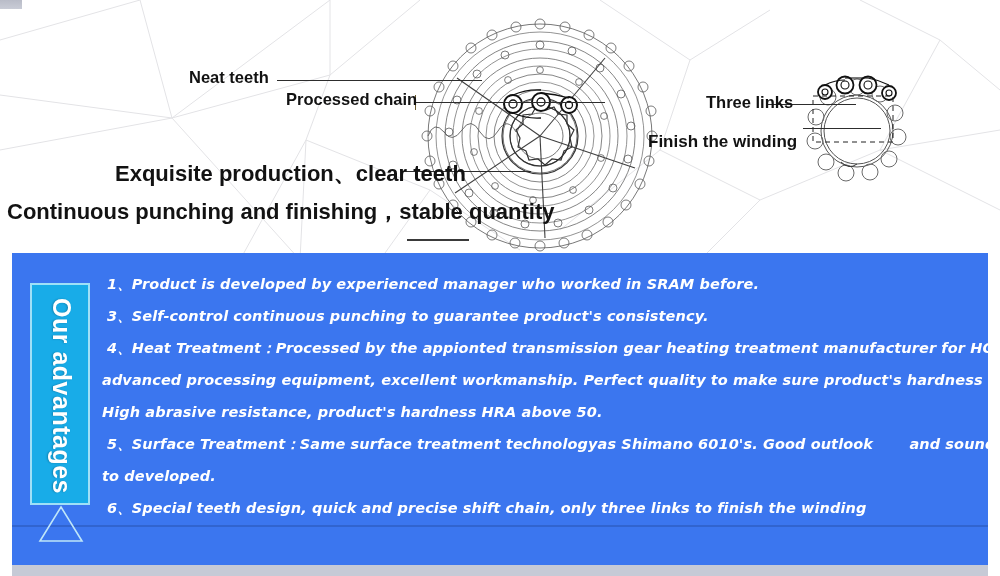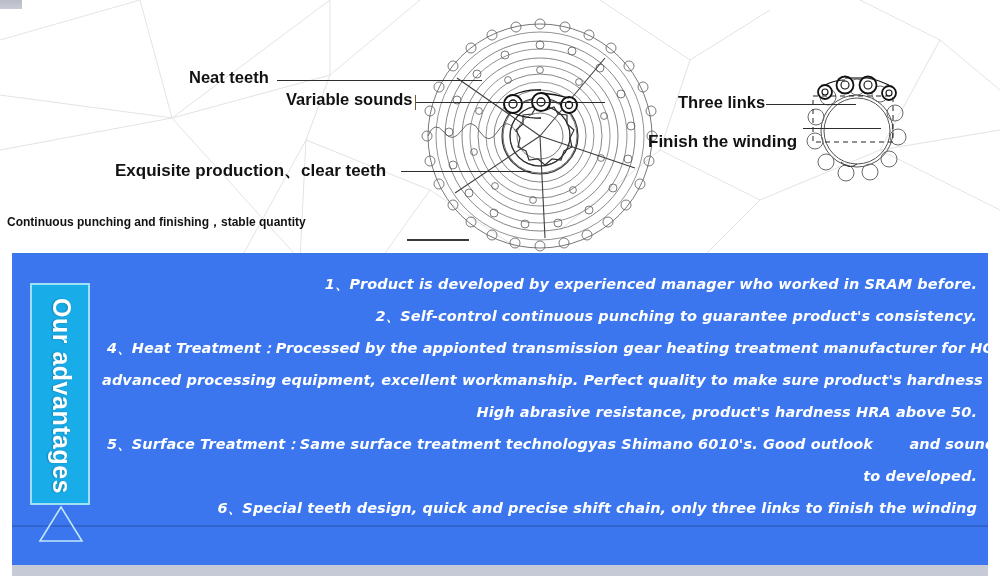--- a/index.html
+++ b/index.html
@@ -21,23 +21,23 @@
 
   
   #cassette-main{position:absolute;left:395px;top:18px;width:290px;height:236px;}
   #cassette-small{position:absolute;left:795px;top:68px;width:125px;height:122px;}
 
   
   .callout{position:absolute;font-weight:bold;color:#121212;white-space:nowrap;
     font-family:"Liberation Sans",sans-serif;}
   #lbl-neat{left:189px;top:68px;font-size:16.5px;}
   #lbl-variable{left:286px;top:90px;font-size:16.5px;}
-  #lbl-exquisite{left:115px;top:159px;font-size:17px;}
-  #lbl-continuous{left:7px;top:214px;font-size:12px;}
-  #lbl-three{left:678px;top:93px;font-size:16.5px;}
+  #lbl-exquisite{left:115px;top:159px;font-size:22px;}
+  #lbl-continuous{left:7px;top:197px;font-size:22px;}
+  #lbl-three{left:706px;top:93px;font-size:16.5px;}
   #lbl-finish{left:648px;top:132px;font-size:17px;}
 
   
   .leader{position:absolute;background:#2d2d2d;height:1px;}
   #ld-neat{left:277px;top:80px;width:205px;}
   #ld-variable{left:415px;top:102px;width:190px;}
   #ld-variable-tick{left:415px;top:95px;width:1px;height:15px;background:#6a5a2e;}
   #ld-exquisite{left:401px;top:171px;width:130px;}
   #ld-three{left:766px;top:104px;width:90px;}
   #ld-finish{left:803px;top:128px;width:78px;}
@@ -59,21 +59,21 @@
     transform:rotate(90deg);transform-origin:0 0;
     left:60px;top:0;
     display:flex;align-items:center;justify-content:center;
     color:#ffffff;font-weight:bold;font-size:25px;letter-spacing:.5px;
     font-family:"Liberation Sans",sans-serif;
     text-shadow:0 1px 2px rgba(0,0,0,.25);
   }
   #adv-arrow{position:absolute;left:38px;top:505px;width:46px;height:38px;}
 
   
-  #adv-list{position:absolute;left:107px;top:268px;width:870px;text-align:right;}
+  #adv-list{position:absolute;left:107px;top:268px;width:870px;}
   .adv-line{
     color:#ffffff;
     font-family:"DejaVu Sans",sans-serif;
     font-size:14.5px;
     font-style:italic;
     font-weight:600;
     letter-spacing:.1px;
     height:32px;
     line-height:32px;
     white-space:nowrap;
@@ -273,40 +273,40 @@
 
   <div class="leader" id="ld-neat"></div>
   <div class="leader" id="ld-variable"></div>
   <div id="ld-variable-tick" style="position:absolute;"></div>
   <div class="leader" id="ld-exquisite"></div>
   <div class="leader" id="ld-three"></div>
   <div class="leader" id="ld-finish"></div>
   <div id="ul-quantity" style="position:absolute;"></div>
 
   <div class="callout" id="lbl-neat">Neat teeth</div>
-  <div class="callout" id="lbl-variable">Variable sounds</div>
+  <div class="callout" id="lbl-variable">Processed chain</div>
   <div class="callout" id="lbl-exquisite">Exquisite production、clear teeth</div>
   <div class="callout" id="lbl-continuous">Continuous punching and finishing，stable quantity</div>
   <div class="callout" id="lbl-three">Three links</div>
   <div class="callout" id="lbl-finish">Finish the winding</div>
 
   <div id="adv-underlay"></div>
   <div id="adv-panel"></div>
   <div id="panel-rule"></div>
 
   <div id="adv-tab">
     <div id="adv-tab-text">Our advantages</div>
   </div>
   <svg id="adv-arrow" viewBox="0 0 46 38">
     <path d="M23 2 L44 36 L2 36 Z" fill="none" stroke="#bfe6f9" stroke-width="1.6"></path>
   </svg>
 
   <div id="adv-list">
     <div class="adv-line">1、Product is developed by experienced manager who worked in SRAM before.</div>
-    <div class="adv-line">2、Self-control continuous punching to guarantee product's consistency.</div>
+    <div class="adv-line">3、Self-control continuous punching to guarantee product's consistency.</div>
     <div class="adv-line">4、Heat Treatment：Processed by the appionted transmission gear heating treatment manufacturer for HONDA,</div>
     <div class="adv-line cont">advanced processing equipment, excellent workmanship. Perfect quality to make sure product's hardness and balance.</div>
     <div class="adv-line cont">High  abrasive resistance, product's hardness HRA above 50.</div>
     <div class="adv-line">
       <span>5、Surface Treatment：Same surface treatment technologyas Shimano 6010's. Good outlook</span>
       <span class="gap-wide"></span>
       <span>and sounds resistance</span>
     </div>
     <div class="adv-line cont">to developed.</div>
     <div class="adv-line last">6、Special teeth design, quick and precise shift chain, only three links to finish the winding</div>

